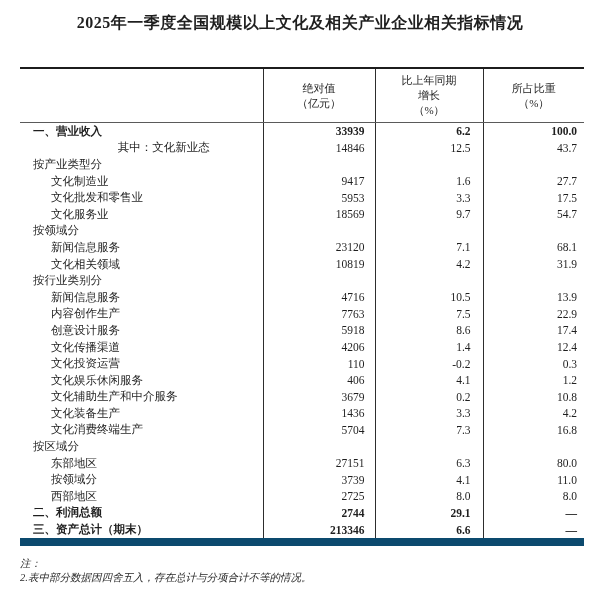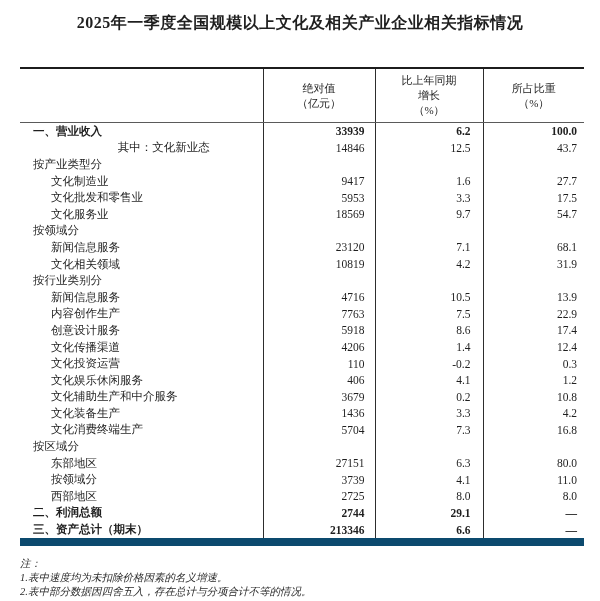--- a/index.html
+++ b/index.html
@@ -244,15 +244,14 @@
     <td class="num c1 vline">213346</td>
     <td class="num c2 vline">6.6</td>
     <td class="num c3 vline">—</td>
   </tr>
       </tbody>
   </table>
 </div>
 
 <div class="notes">
   <div>注：</div>
-  <div>1.表中速度均为未扣除价格因素的名义增速。</div>
   <div>2.表中部分数据因四舍五入，存在总计与分项合计不等的情况。</div>
 </div>
 
 </body></html>

